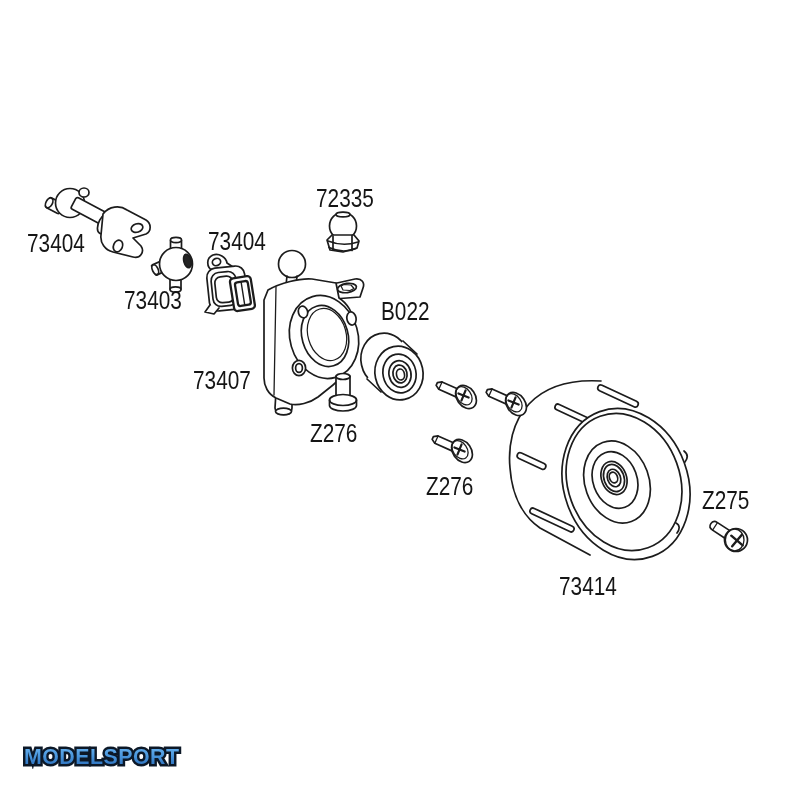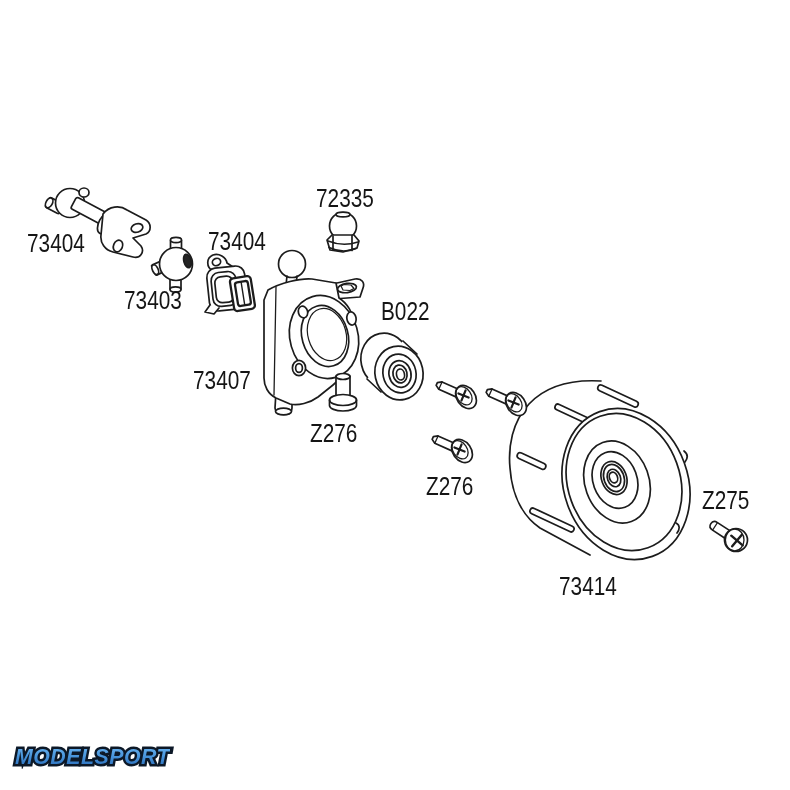--- a/index.html
+++ b/index.html
@@ -10,21 +10,21 @@
   }
   .stage{position:absolute;inset:0;width:790px;height:790px;}
   svg.artwork{position:absolute;left:0;top:0;}
   .part-label{
     position:absolute;
     font-size:26px;line-height:26px;font-weight:400;color:#151515;
     transform:scaleX(0.8);transform-origin:left top;
     white-space:nowrap;letter-spacing:0px;
   }
   .logo{
-    position:absolute;left:15px;top:745px;width:170px;height:26px;font-style:italic;
+    position:absolute;left:24px;top:745px;width:170px;height:26px;
   }
   .logo span{
     position:absolute;left:0;top:0;
     font-size:22px;line-height:24px;font-weight:800;letter-spacing:0.5px;
     white-space:nowrap;
     transform:scaleX(0.97);transform-origin:left top;
   }
   .logo .logo-stroke{
     -webkit-text-stroke:5px #0c1827;
     color:#0c1827;

